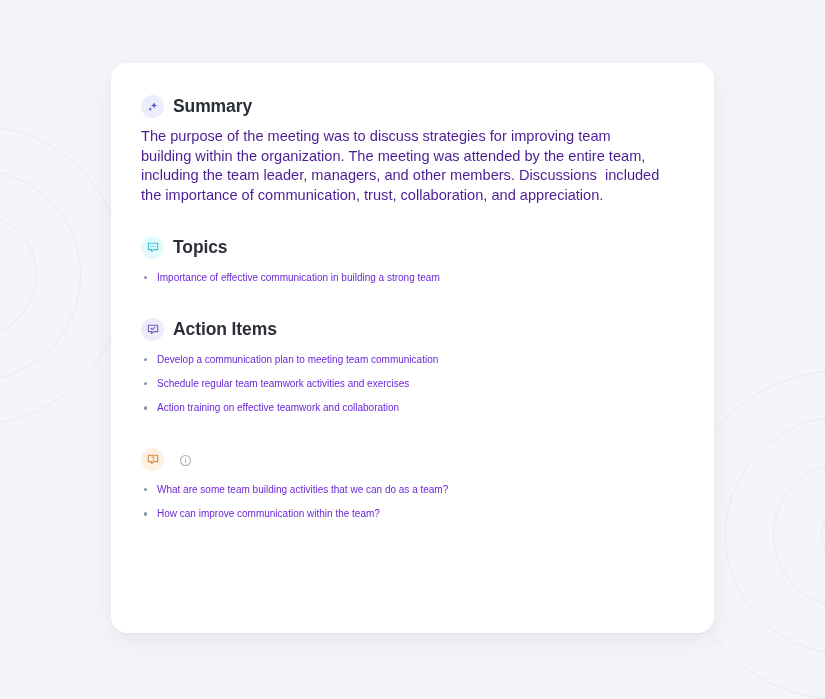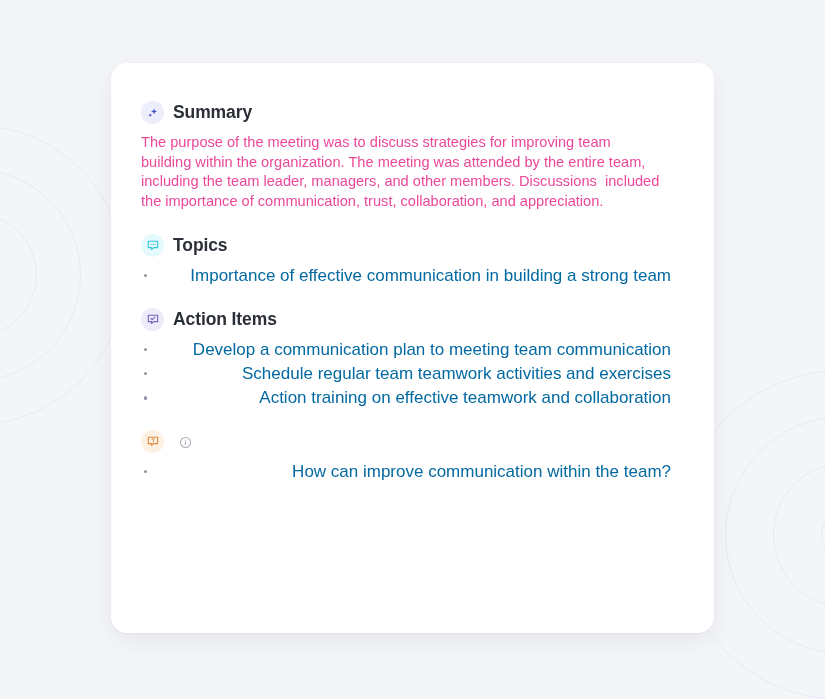--- a/index.html
+++ b/index.html
@@ -46,22 +46,22 @@
     height: 570px;
     background: #ffffff;
     border-radius: 16px;
     box-shadow: 0 1px 2px rgba(16,24,40,0.04),
                 0 8px 24px rgba(16,24,40,0.06);
     padding: 32px 30px 0 30px;
     overflow: hidden;
   }
 
   
-  .section { margin-bottom: 0; margin-top: 6px; }
-  .section + .section { margin-top: 22px; text-align: right; }
+  .section { margin-bottom: 0; }
+  .section + .section { margin-top: 30px; }
 
   .section-head {
     display: flex;
     align-items: center;
     gap: 9px;
     margin-bottom: 9px;
   }
 
   .sec-icon {
     width: 23px;
@@ -92,37 +92,37 @@
     align-items: center;
     margin-left: 6px;
     position: relative;
     top: 1px;
   }
 
   
   .summary-text {
     font-size: 14.6px;
     line-height: 19.7px;
-    color: #ec4899;
+    color: #4c1d95;
     white-space: pre-wrap;
     max-width: 523px;
   }
 
   ul.bullets {
     list-style: none;
     padding: 0;
     margin: 0;
     max-width: 530px;
   }
   ul.bullets li {
     position: relative;
     padding-left: 16px;
-    font-size: 17px;
+    font-size: 10px;
     line-height: 19.7px;
-    color: #0369a1;
+    color: #6d28d9;
     margin-bottom: 4.6px;
   }
   ul.bullets li:last-child { margin-bottom: 0; }
   ul.bullets li::before {
     content: "";
     position: absolute;
     left: 3px;
     top: 8px;
     width: 3.4px;
     height: 3.4px;
@@ -204,17 +204,18 @@
       </span>
       <span class="info-icon">
         <svg width="13" height="13" viewBox="0 0 24 24" fill="none" stroke="#a9adb8" stroke-width="1.9" stroke-linecap="round">
           <circle cx="12" cy="12" r="9.2"></circle>
           <path d="M12 10.9v5.2"></path>
           <circle cx="12" cy="7.7" r="1.05" fill="#a9adb8" stroke="none"></circle>
         </svg>
       </span>
     </div>
     <ul class="bullets">
+      <li>What are some team building activities that we can do as a team?</li>
       <li>How can improve communication within the team?</li>
     </ul>
   </div>
 
 </div>
 
 </body></html>

